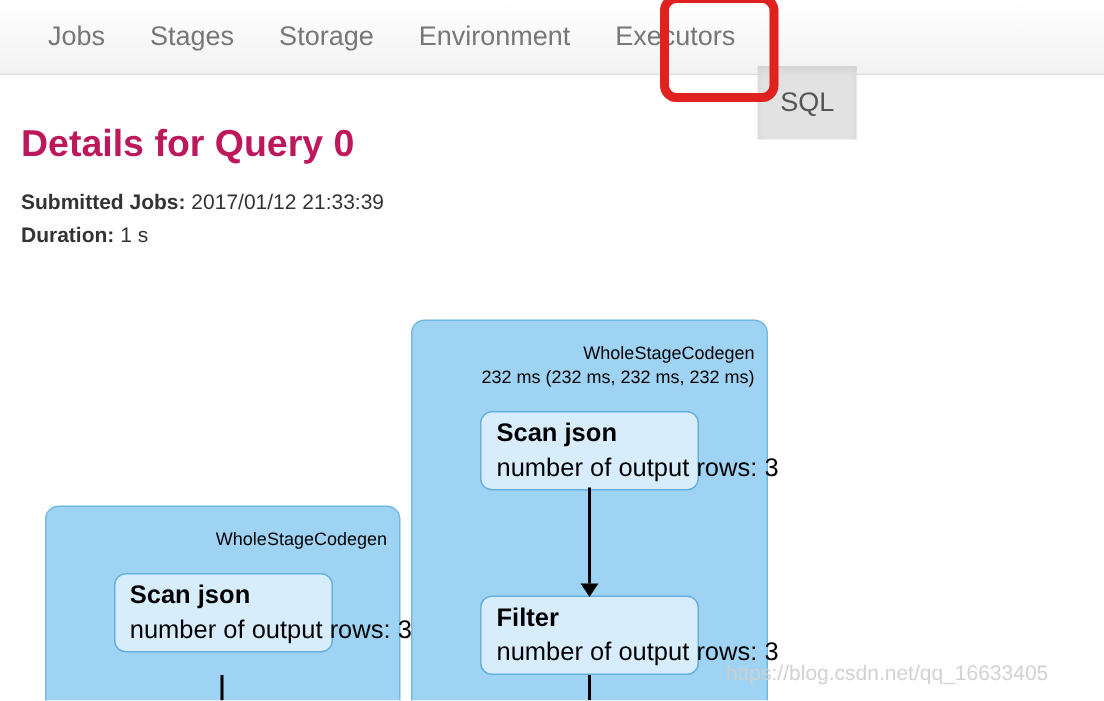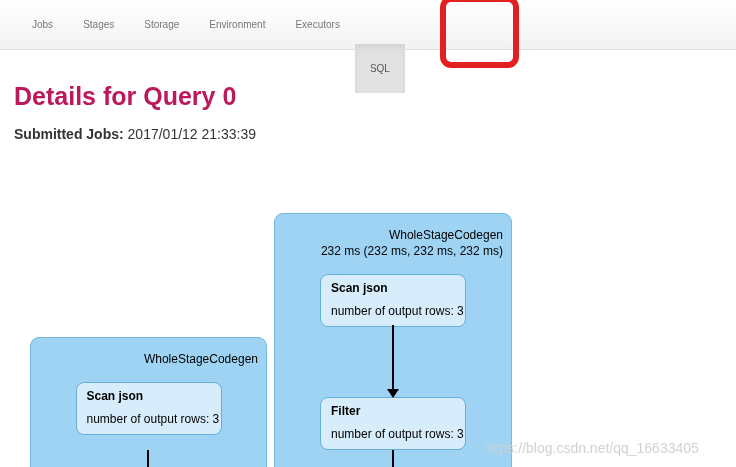--- a/index.html
+++ b/index.html
@@ -24,21 +24,21 @@
   .nav-tabs {
     display: flex;
     list-style: none;
     padding-left: 17px;
     height: 50px;
   }
   .nav-tab {
     display: block;
     padding: 0 15px;
     line-height: 49px;
-    font-size: 10px;
+    font-size: 18px;
     color: #777777;
     text-decoration: none;
     cursor: pointer;
   }
   .nav-tab.active {
     background: #e2e2e2;
     color: #555555;
     box-shadow: inset 0 3px 6px rgba(0,0,0,0.07);
     margin-top: 44px;
   }
@@ -93,21 +93,21 @@
     color: #000000;
   }
   .cluster-title .cname { font-weight: normal; }
   .node {
     width: 146px;
     margin: 15px auto 0 auto;
     background: #d8edfb;
     border: 1px solid #64afdc;
     border-radius: 8px;
     padding: 6px 0 7px 10px;
-    font-size: 12px;
+    font-size: 17px;
     line-height: 15px;
     color: #000000;
   }
   .node-title { font-weight: bold; }
   .node-metric { margin-top: 8px; white-space: nowrap; }
   .node-filter { margin-top: 70px; }
 
   .vline {
     position: absolute;
     width: 1.5px;
@@ -163,20 +163,24 @@
   </div>
   <div class="red-annotation"></div>
 
   <h3 class="page-title">Details for Query 0</h3>
 
   <div class="summary">
     <div>
       <b>Submitted Jobs:</b>
       <span>2017/01/12 21:33:39</span>
     </div>
+    <div>
+      <b>Duration:</b>
+      <span>1 s</span>
+    </div>
   </div>
 
   <div class="cluster cluster-right">
     <div class="cluster-title">
       <div class="cname">WholeStageCodegen</div>
       <div class="ctime">232 ms (232 ms, 232 ms, 232 ms)</div>
     </div>
     <div class="node">
       <div class="node-title">Scan json</div>
       <div class="node-metric">number of output rows: 3</div>

